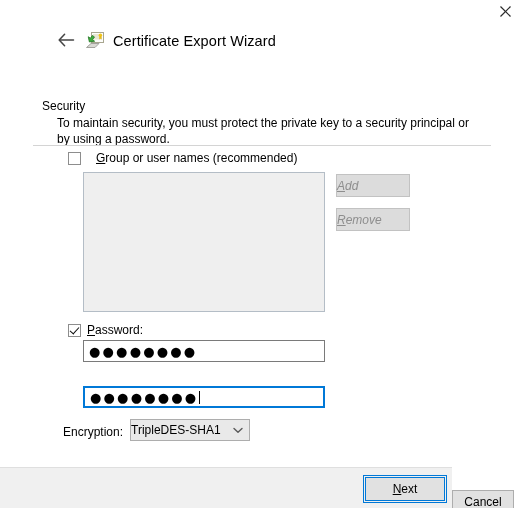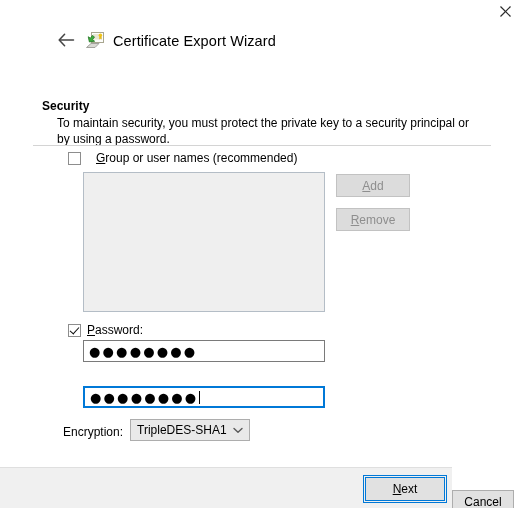--- a/index.html
+++ b/index.html
@@ -82,21 +82,21 @@
     width: 522px;
     height: 400px;
     background: #ffffff;
   }
 
   #section-heading {
     position: absolute;
     left: 42px;
     top: 37px;
     font-size: 12px;
-    font-weight: bold;
+    font-weight: normal;
     color: #000000;
   }
   #section-description {
     position: absolute;
     left: 57px;
     top: 53px;
     width: 420px;
     font-size: 12px;
     line-height: 16px;
     color: #000000;
@@ -165,23 +165,24 @@
     position: absolute;
     width: 74px;
     height: 23px;
     background: #dcdcdc;
     border: 1px solid #c2c2c2;
     box-sizing: border-box;
     color: #8e8e8e;
     font-size: 12px;
     display: flex;
     align-items: center;
-    justify-content: center;
+    justify-content: flex-start;
     cursor: default;
     font-family: "Liberation Sans", sans-serif;
+    font-style: italic;
   }
   #add-button    { left: 336px; top: 112px; }
   #remove-button { left: 336px; top: 146px; }
 
   
   .text-input {
     position: absolute;
     height: 22px;
     background: #ffffff;
     box-sizing: border-box;
@@ -242,21 +243,20 @@
     height: 22px;
     background: #e9e9e9;
     border: 1px solid #adadad;
     box-sizing: border-box;
     display: flex;
     align-items: center;
     cursor: default;
   }
   #encryption-value {
     flex: 1;
-    padding-left: 6px;
     font-size: 12px;
     color: #000000;
     white-space: nowrap;
     overflow: hidden;
   }
   #encryption-arrow {
     width: 22px;
     display: flex;
     align-items: center;
     justify-content: center;

